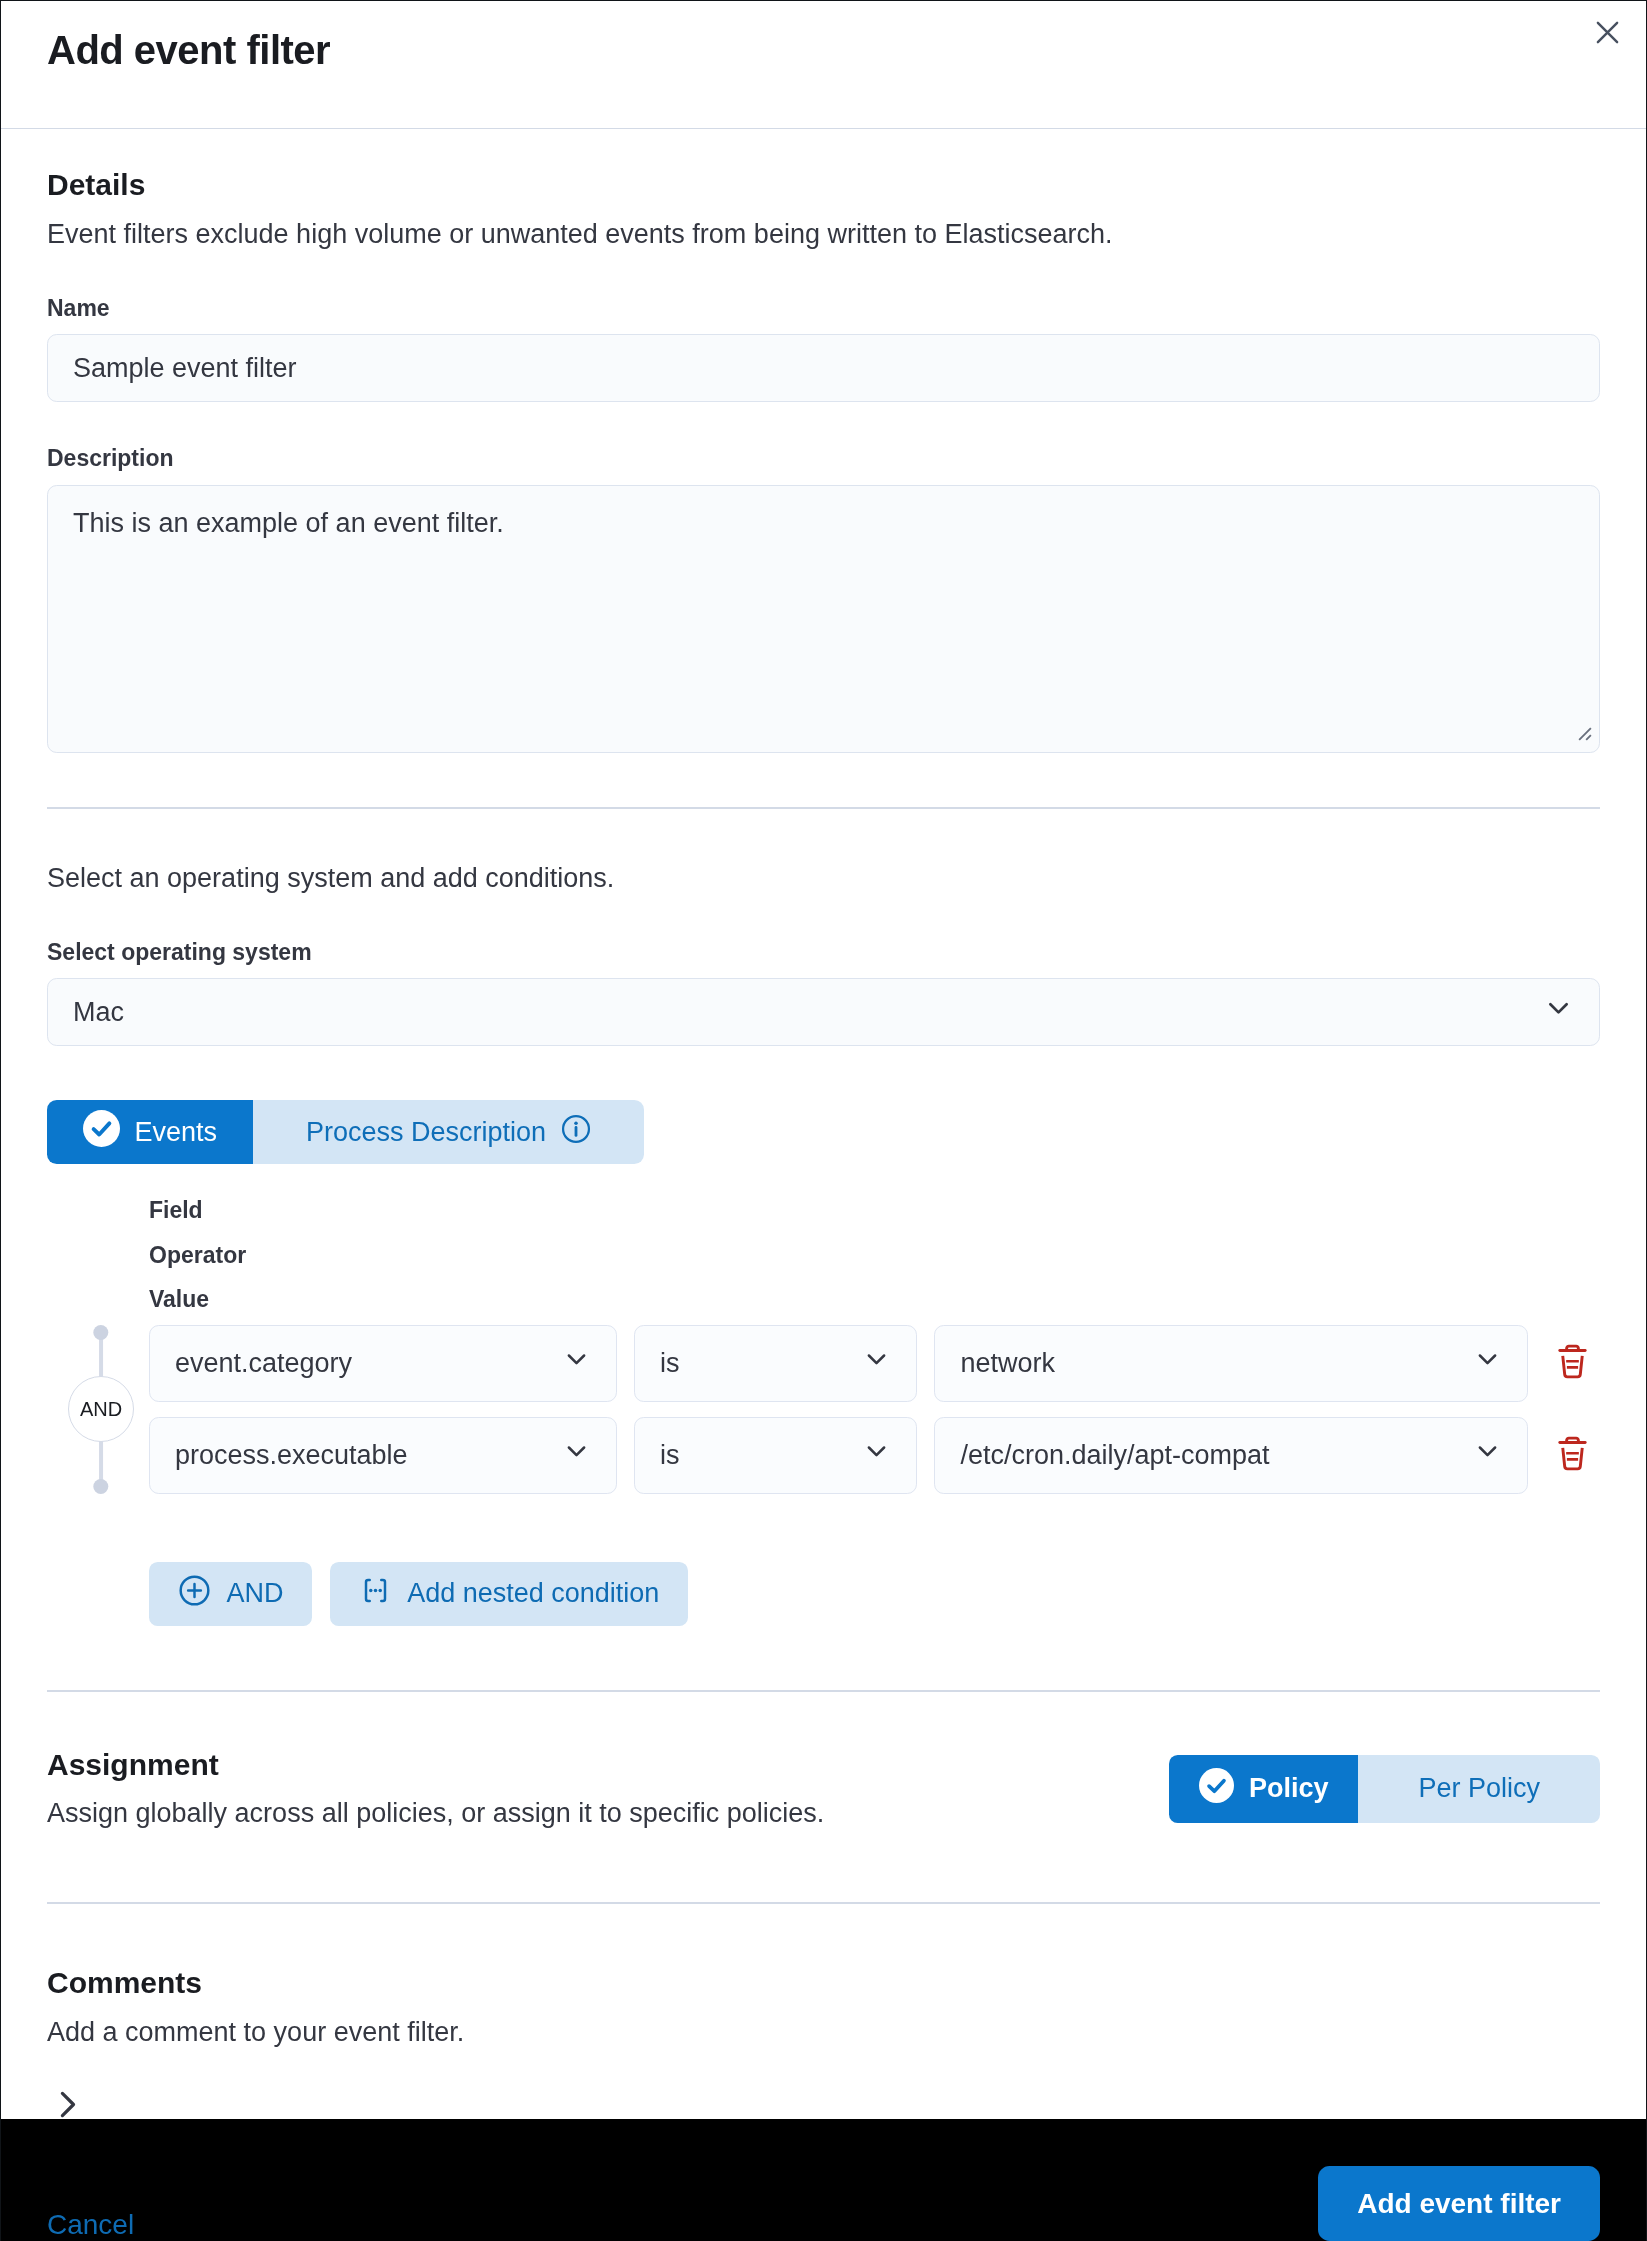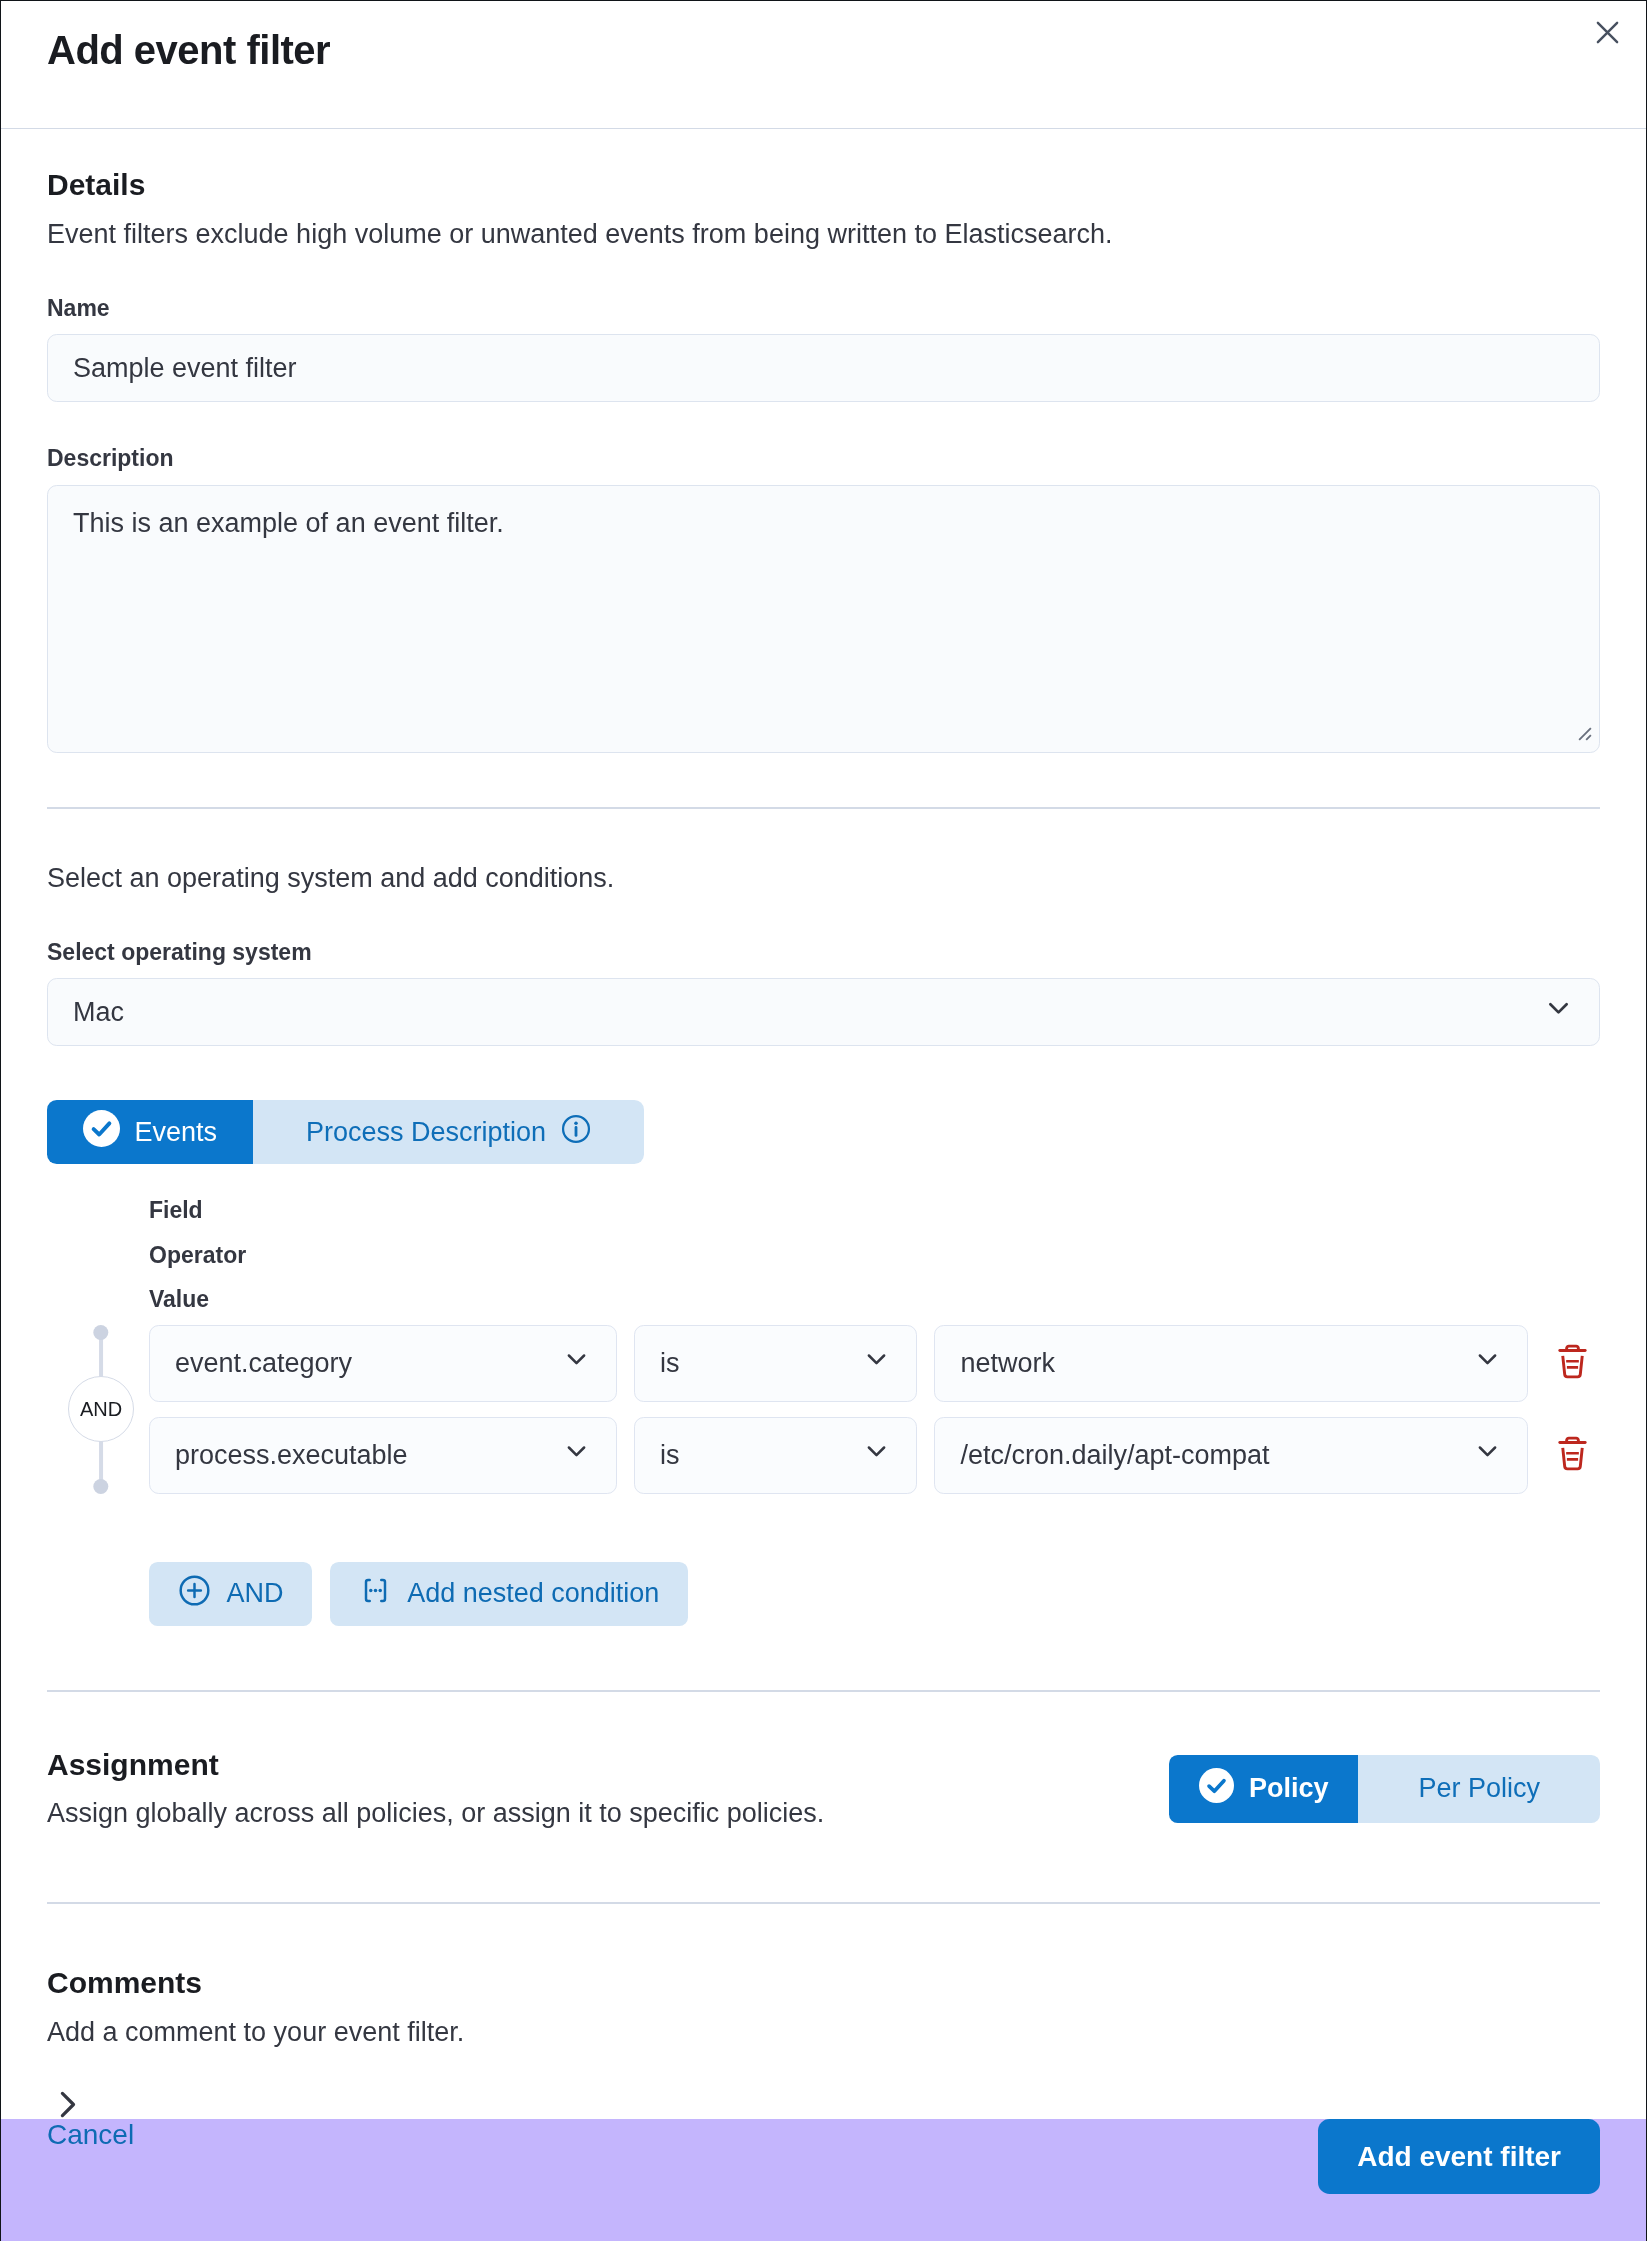--- a/index.html
+++ b/index.html
@@ -178,22 +178,22 @@
     margin-top: 35px; margin-left: 1.9px;
     width: 42px; height: 42px;
     background: none; border: none; cursor: pointer;
     display: flex; align-items: center; justify-content: flex-start;
   }
 
   
   .modal-footer {
     position: absolute; left: 0; right: 0; bottom: 0;
     height: 122px;
-    background: #c4b5fd;
-    display: flex; align-items: flex-start; justify-content: space-between;
+    background: #000000;
+    display: flex; align-items: flex-end; justify-content: space-between;
     padding: 0 46px;
   }
   .cancel-btn {
     background: none; border: none; cursor: pointer;
     font-size: 28px; font-weight: 500; color: #0e6bb3;
     font-family: "Liberation Sans", "DejaVu Sans", sans-serif;
   }
   .submit-btn {
     height: 75px; padding: 0 39px;
     background: #0b77cc; color: #ffffff;

